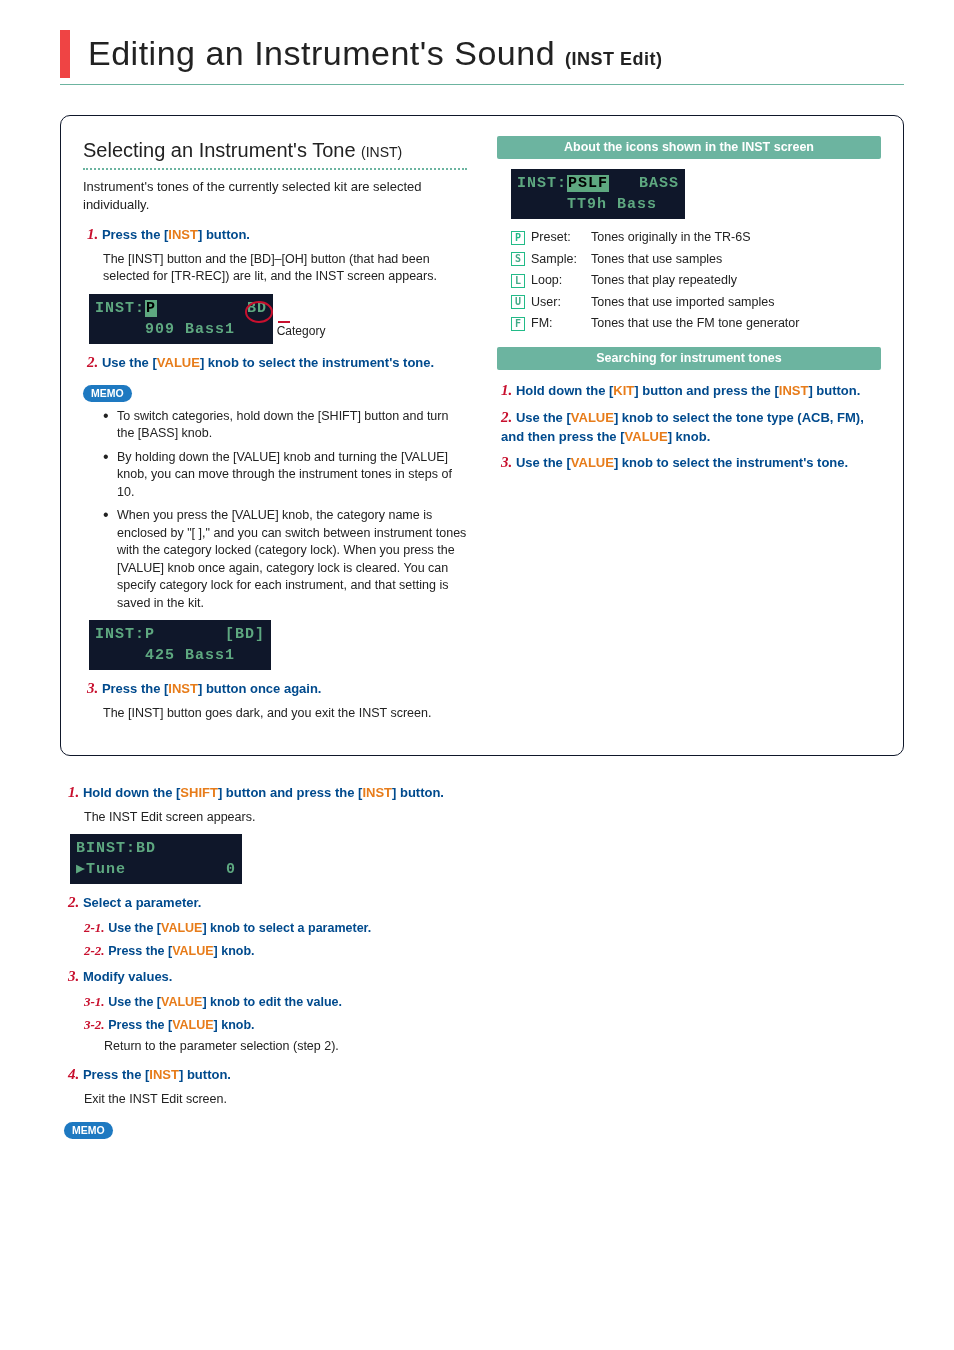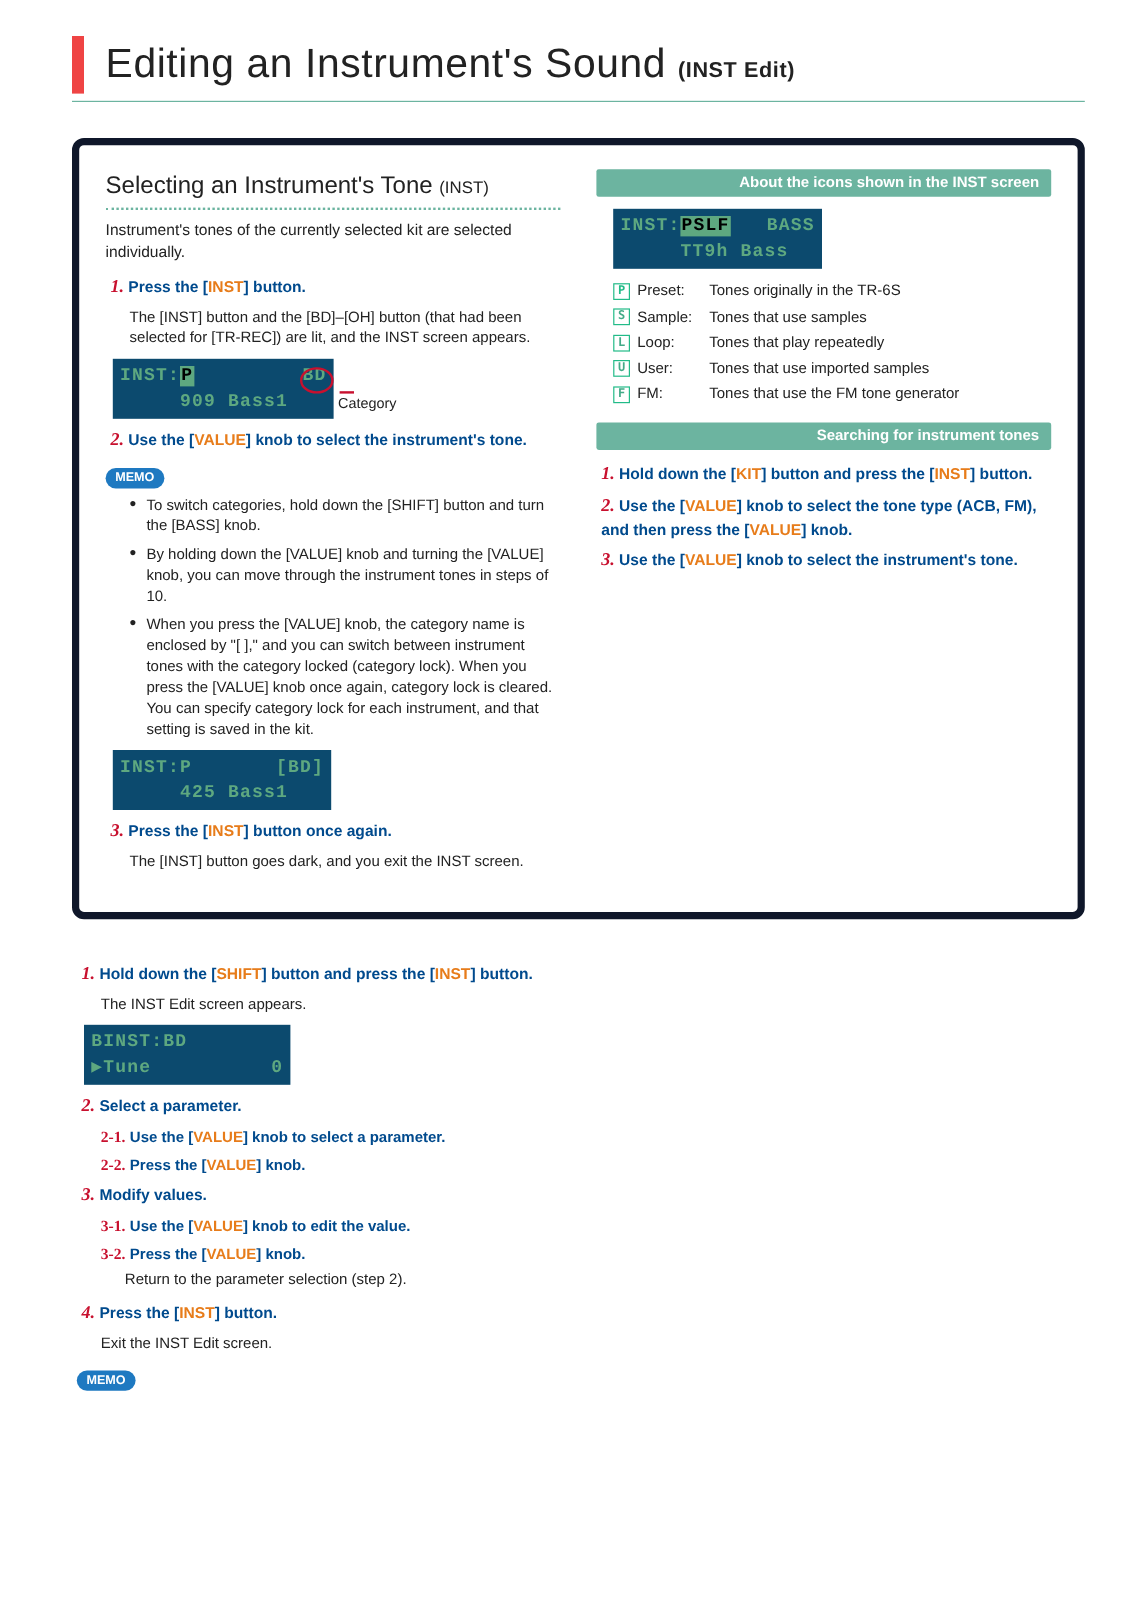--- a/index.html
+++ b/index.html
@@ -1,51 +1,51 @@
 <!DOCTYPE html>
 <html><head>
 <meta charset="utf-8">
 <style>
   * { box-sizing: border-box; margin: 0; padding: 0; }
   body { font-family: "Myriad Pro", "Segoe UI", Arial, sans-serif; background: #fff; color: #222; width: 954px; margin: 0 auto; padding: 30px 50px 30px 60px; font-size: 13px; line-height: 1.4; }
   .page-title-wrap { border-left: 10px solid #ef4444; padding-left: 18px; margin-bottom: 0; }
   .page-title { font-size: 34px; font-weight: 300; color: #222; letter-spacing: 0.5px; }
   .page-title-sub { font-size: 18px; font-weight: 600; }
   .title-underline { border-bottom: 1px solid #6cb4a0; margin-top: 6px; margin-bottom: 30px; }
-  .main-box { border: 6px solid #0f172a; border-radius: 10px; padding: 20px 22px 24px 22px; display: flex; gap: 30px; margin-bottom: 36px; }
+  .main-box { border: 1px solid #0f172a; border-radius: 10px; padding: 20px 22px 24px 22px; display: flex; gap: 30px; margin-bottom: 26px; }
   .col-left { flex: 1; }
   .col-right { flex: 1; }
   .sec-heading { font-size: 20px; font-weight: 400; color: #222; display: inline; }
   .sec-heading-sub { font-size: 14px; }
   .dotted-rule { border-bottom: 2px dotted #6cb4a0; margin-top: 4px; margin-bottom: 8px; }
   .intro { margin: 8px 0 10px 0; }
   .step { margin: 6px 0 6px 4px; }
   .step-num { color: #c8102e; font-weight: 700; font-style: italic; font-size: 15px; font-family: Georgia, serif; }
   .step-text { color: #004a8d; font-weight: 700; }
   .step-body { margin: 4px 0 8px 20px; font-size: 12.5px; }
   .orange-btn { color: #e77c1a; }
   .memo-tag { display: inline-block; background: #1e79c1; color: #fff; font-size: 10.5px; font-weight: 700; padding: 1px 8px; border-radius: 9px; margin: 6px 0 6px 0; }
   ul.bullets { list-style: none; margin-left: 20px; }
   ul.bullets li { position: relative; padding-left: 14px; margin-bottom: 6px; font-size: 12.5px; }
   ul.bullets li::before { content: "•"; position: absolute; left: 0; top: 0; font-size: 16px; line-height: 1; }
-  .lcd { background: #0c4a6e; color: #5ea880; font-family: "Courier New", monospace; font-size: 15px; font-weight: bold; padding: 4px 6px; display: inline-block; letter-spacing: 1px; white-space: pre; vertical-align: middle; }
+  .lcd { background: #0f172a; color: #5ea880; font-family: "Courier New", monospace; font-size: 15px; font-weight: bold; padding: 4px 6px; display: inline-block; letter-spacing: 1px; white-space: pre; vertical-align: middle; }
   .lcd .inv { background: #5ea880; color: #000; padding: 0 1px; }
   .cat-callout { display: inline-flex; align-items: center; vertical-align: middle; margin-left: -4px; flex-direction: column; }
   .callout-line { width: 12px; height: 2px; background: #c8102e; display: inline-block; }
   .callout-circ { display:inline-flex; align-items:center; justify-content:center; border: 2px solid #c8102e; border-radius: 50%; width: 28px; height: 22px; position: relative; left: -40px; top: 2px; }
   .cat-label { font-size: 12px; margin-left: -28px; }
-  .green-bar { background: #6cb4a0; color: #fff; font-weight: 700; font-size: 12.5px; padding: 3px 10px; border-radius: 2px; margin-bottom: 10px; display: block; text-align: right; }
+  .green-bar { background: #6cb4a0; color: #fff; font-weight: 700; font-size: 12.5px; padding: 3px 10px; border-radius: 2px; margin-bottom: 10px; display: block; text-align: center; }
   .icon-table { margin: 10px 0 14px 14px; font-size: 12.5px; }
   .icon-row { display: flex; align-items: center; margin-bottom: 4px; }
   .icon-chip { width: 14px; height: 14px; border: 1px solid #4a8; color: #4a8; font-family: monospace; font-size: 10px; font-weight: bold; display: inline-flex; align-items: center; justify-content: center; margin-right: 6px; background:#eef;}
   .icon-chip.p{border-color:#2b8;color:#2b8;} .icon-chip.s{border-color:#2b8;} .icon-chip.l{border-color:#2b8;} .icon-chip.u{border-color:#2b8;} .icon-chip.f{border-color:#2b8;}
   .icon-chip{background:transparent;}
   .icon-name { width: 60px; }
   .substep { margin-left: 20px; margin-top: 4px; }
-  .substep-num { color: #c8102e; font-weight: 700; font-family: Georgia, serif; font-size: 13px; }
+  .substep-num { color: #c8102e; font-weight: 700; font-style: italic; font-family: Georgia, serif; font-size: 13px; }
   .substep-text { color: #004a8d; font-weight: 700; font-size: 12.5px; }
   .bottom-section { padding-left: 4px; }
   .lcd-wrap { margin: 8px 0 8px 6px; }
 </style>
 </head>
 <body>
 
 <div class="page-title-wrap">
   <span class="page-title">Editing an Instrument's Sound </span><span class="page-title page-title-sub">(INST Edit)</span>
 </div>

